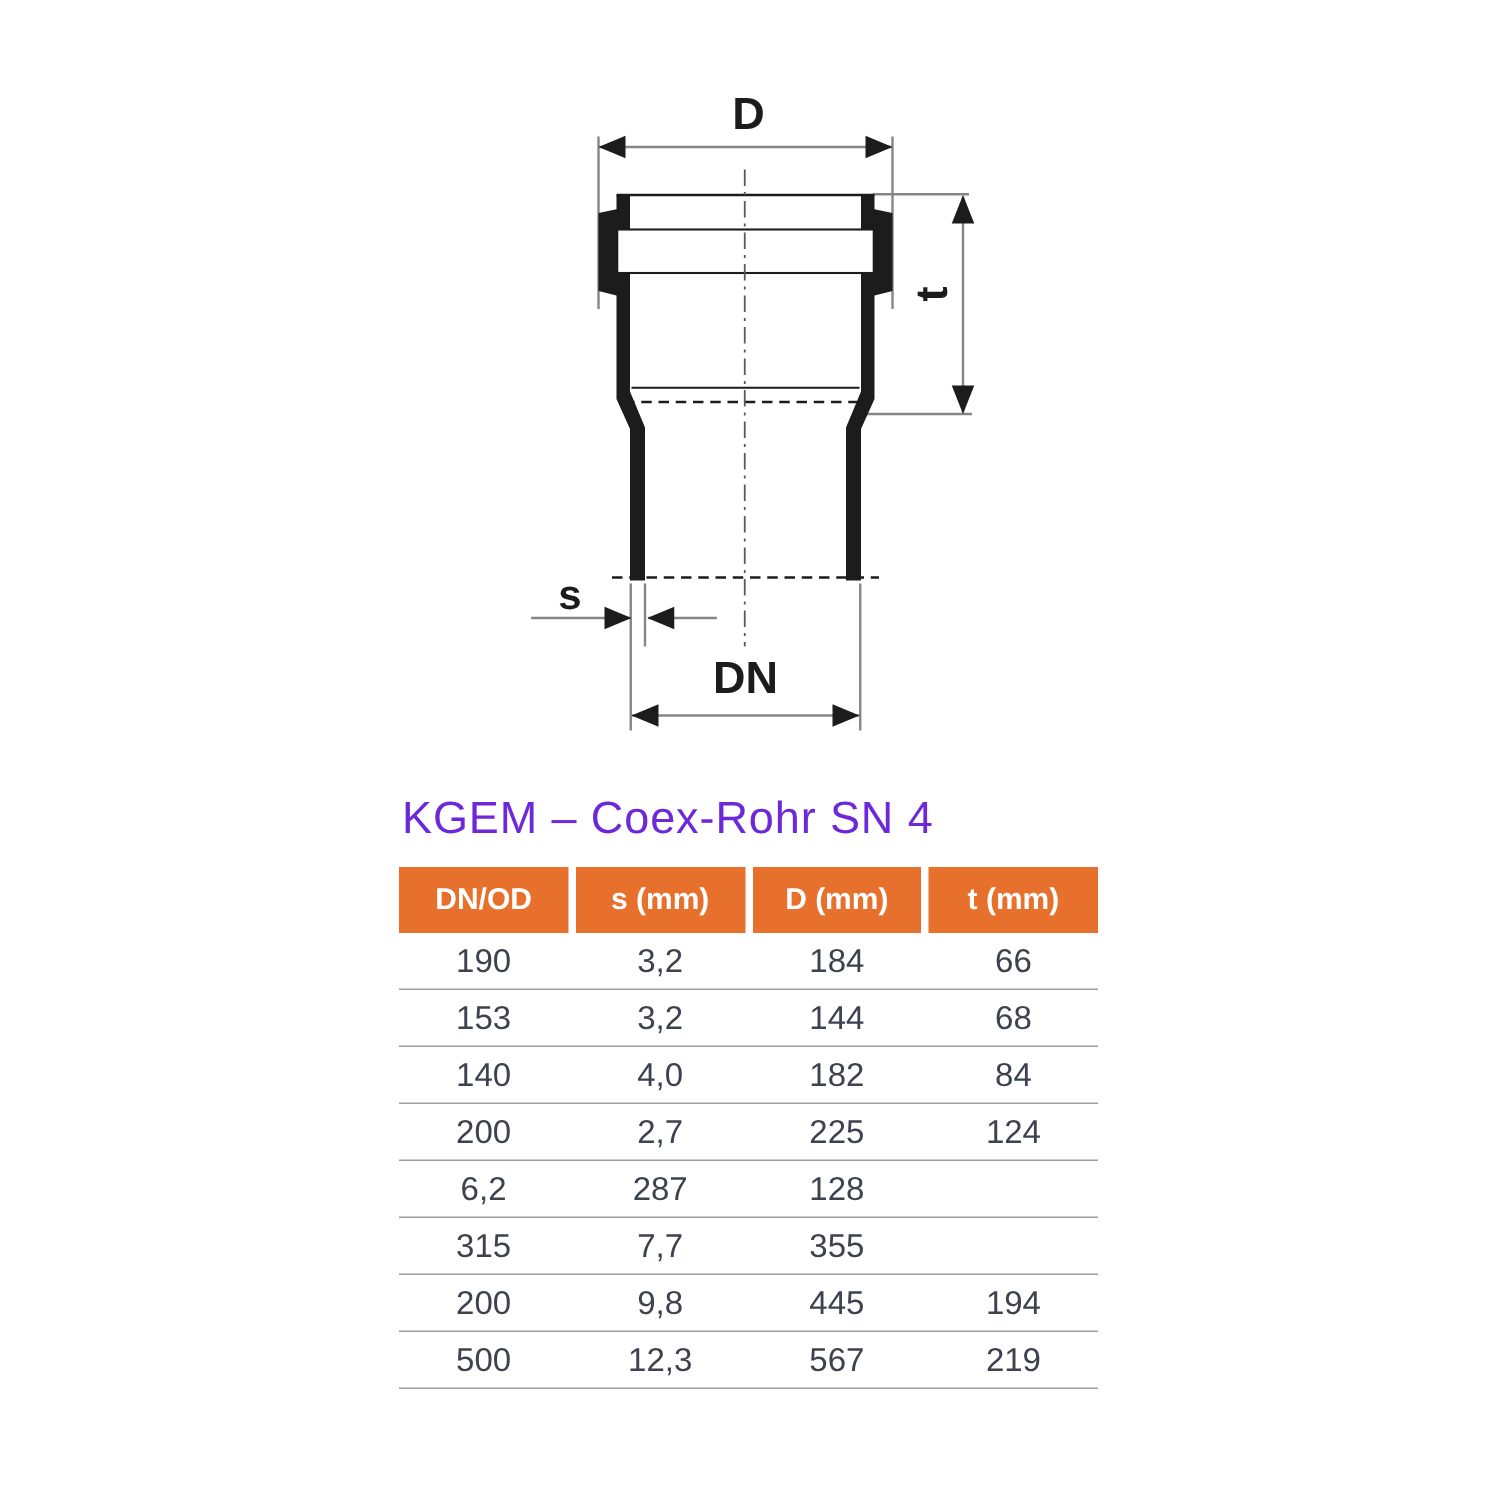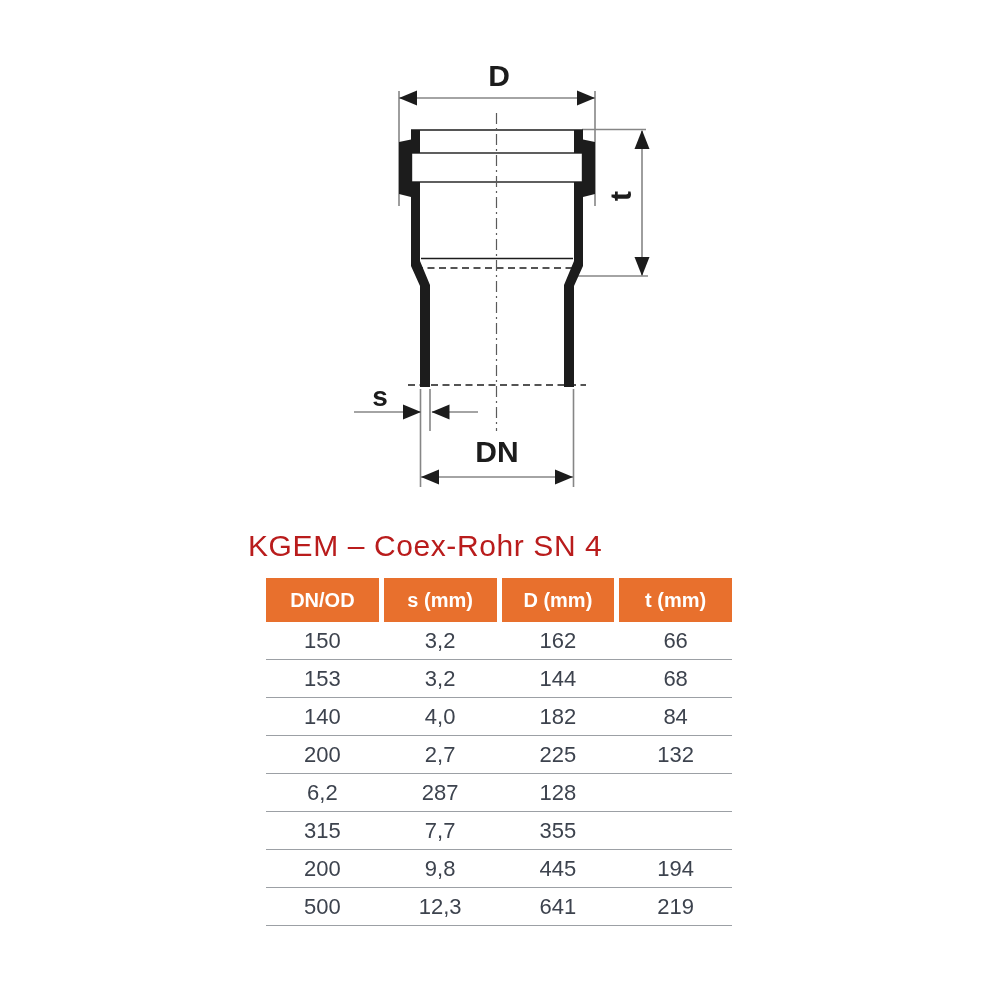--- a/index.html
+++ b/index.html
@@ -6,24 +6,24 @@
   .page{
     position:relative;
     width:1000px;height:1000px;
     background:#ffffff;
     font-family:"Liberation Sans", sans-serif;
     overflow:hidden;
   }
   .drawing{position:absolute;left:0;top:0;}
   .section-title{
     position:absolute;
-    left:248px;top:529px;
+    left:268px;top:529px;
     font-size:30px;
     letter-spacing:0.6px;
-    color:#b91c1c;
+    color:#6d28d9;
     font-weight:400;
     white-space:nowrap;
   }
   .spec-table{
     position:absolute;
     left:266px;top:578px;
     width:466px;
   }
   .thead{
     display:grid;
@@ -119,60 +119,60 @@
 
   <div class="spec-table">
     <div class="thead">
       <div class="th">DN/OD</div>
       <div class="th">s (mm)</div>
       <div class="th">D (mm)</div>
       <div class="th">t (mm)</div>
     </div>
 
     <div class="trow">
-      <div class="td">150</div>
+      <div class="td">190</div>
       <div class="td">3,2</div>
-      <div class="td">162</div>
+      <div class="td">184</div>
       <div class="td">66</div>
     </div>
     <div class="trow">
       <div class="td">153</div>
       <div class="td">3,2</div>
       <div class="td">144</div>
       <div class="td">68</div>
     </div>
     <div class="trow">
       <div class="td">140</div>
       <div class="td">4,0</div>
       <div class="td">182</div>
       <div class="td">84</div>
     </div>
     <div class="trow">
       <div class="td">200</div>
       <div class="td">2,7</div>
       <div class="td">225</div>
-      <div class="td">132</div>
+      <div class="td">124</div>
     </div>
     <div class="trow">
       <div class="td">6,2</div>
       <div class="td">287</div>
       <div class="td">128</div>
     </div>
     <div class="trow">
       <div class="td">315</div>
       <div class="td">7,7</div>
       <div class="td">355</div>
     </div>
     <div class="trow">
       <div class="td">200</div>
       <div class="td">9,8</div>
       <div class="td">445</div>
       <div class="td">194</div>
     </div>
     <div class="trow">
       <div class="td">500</div>
       <div class="td">12,3</div>
-      <div class="td">641</div>
+      <div class="td">567</div>
       <div class="td">219</div>
     </div>
   </div>
 
 </div>
 
 </body></html>

